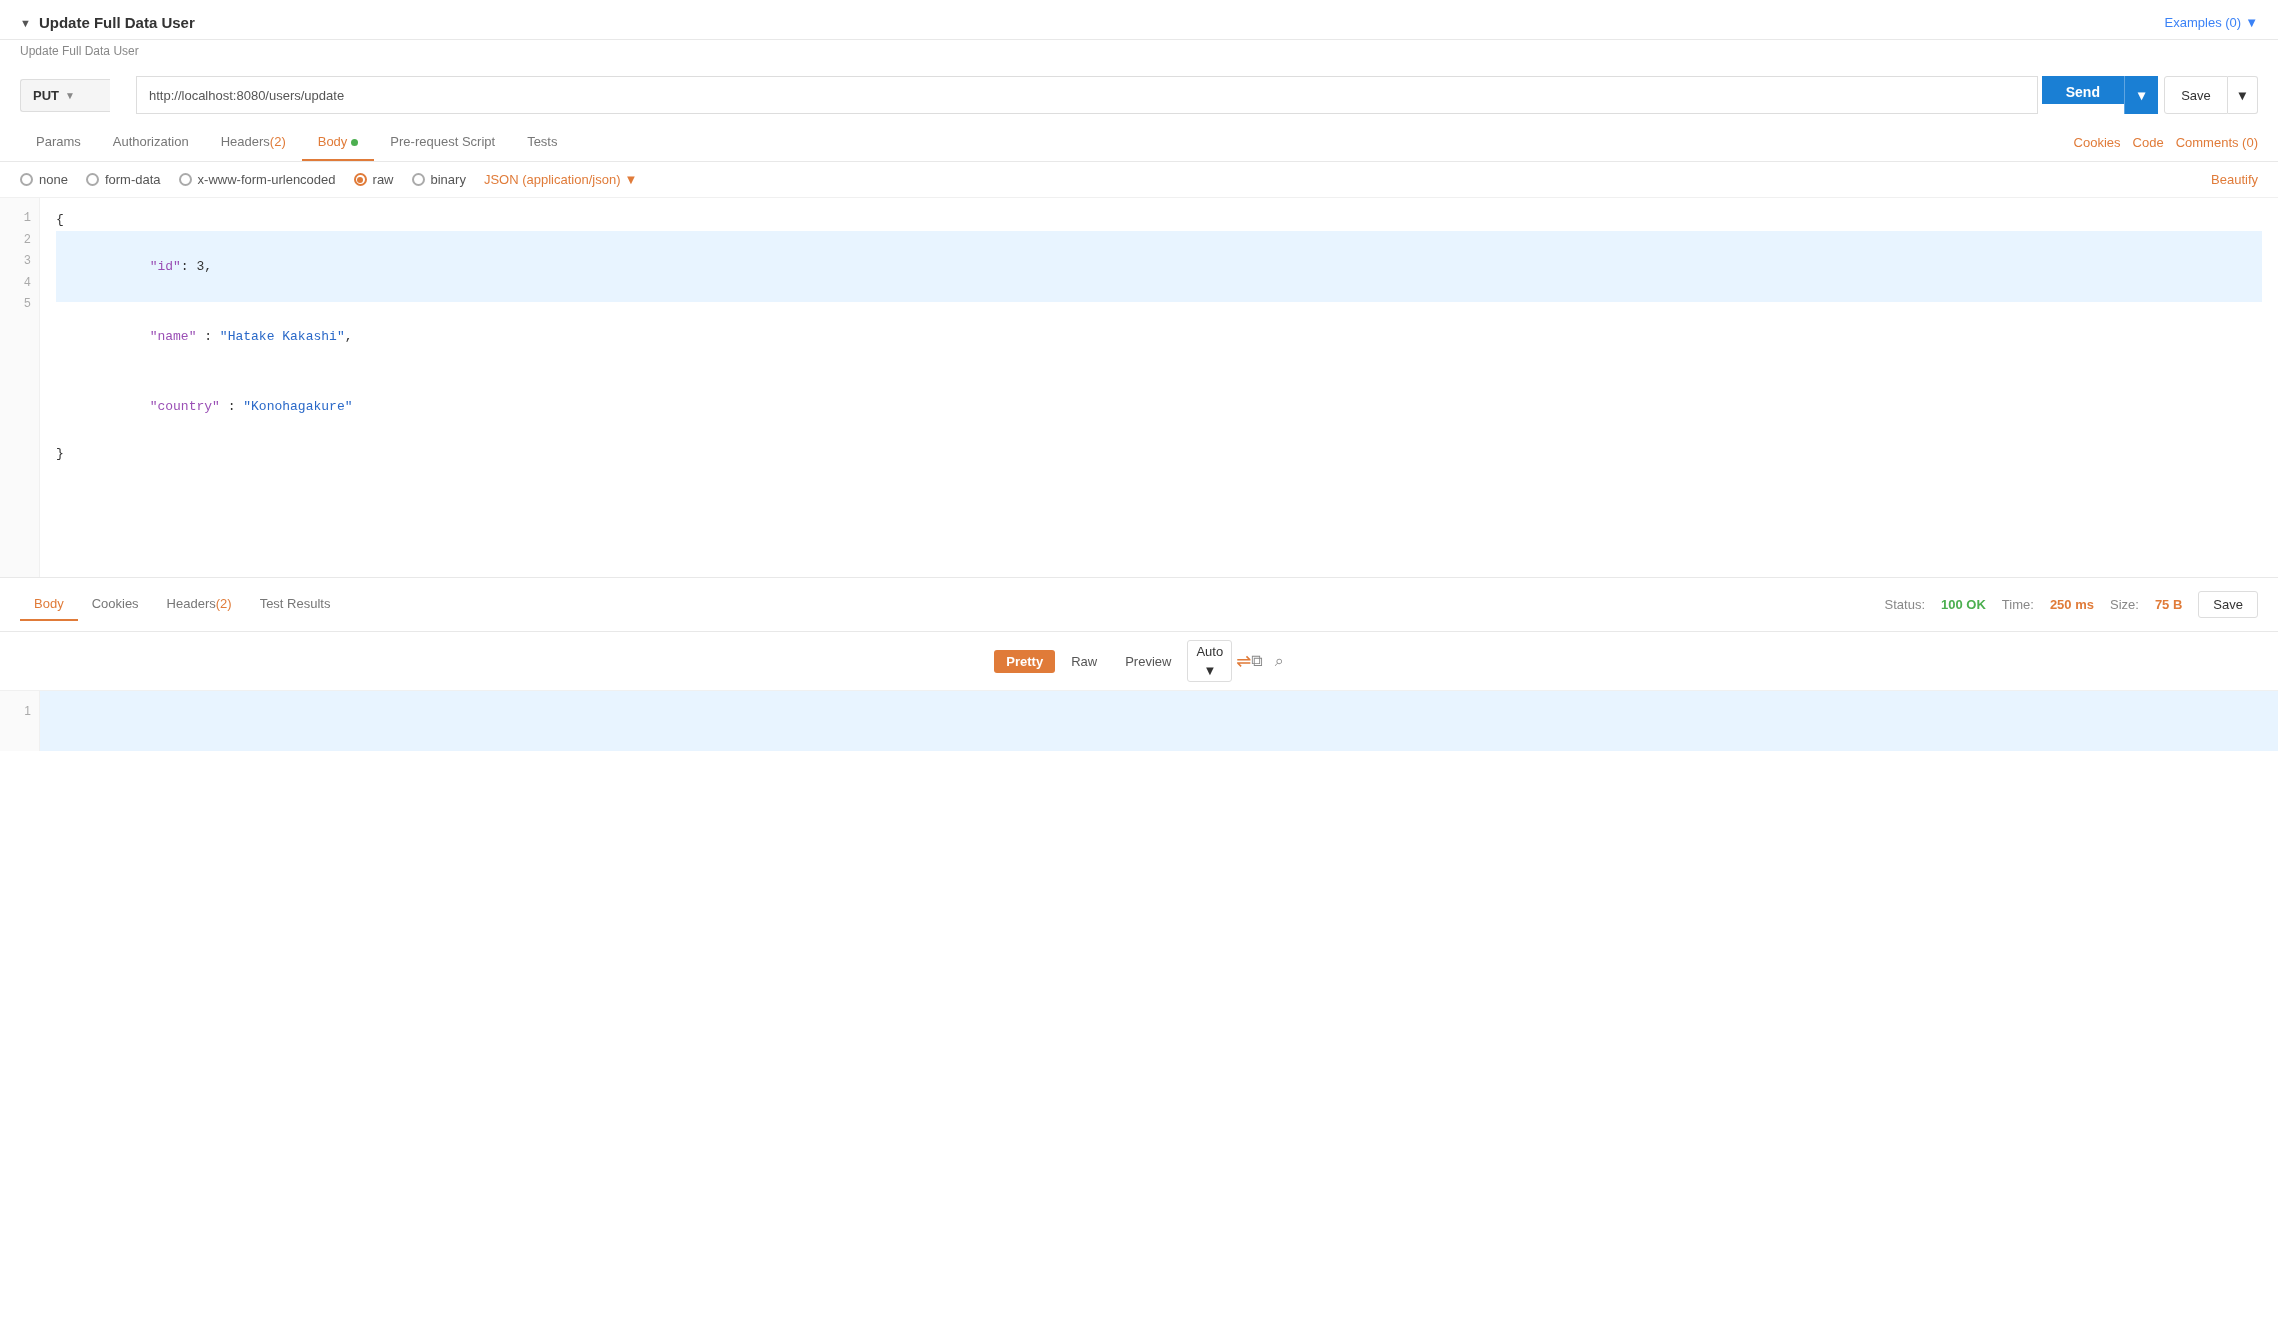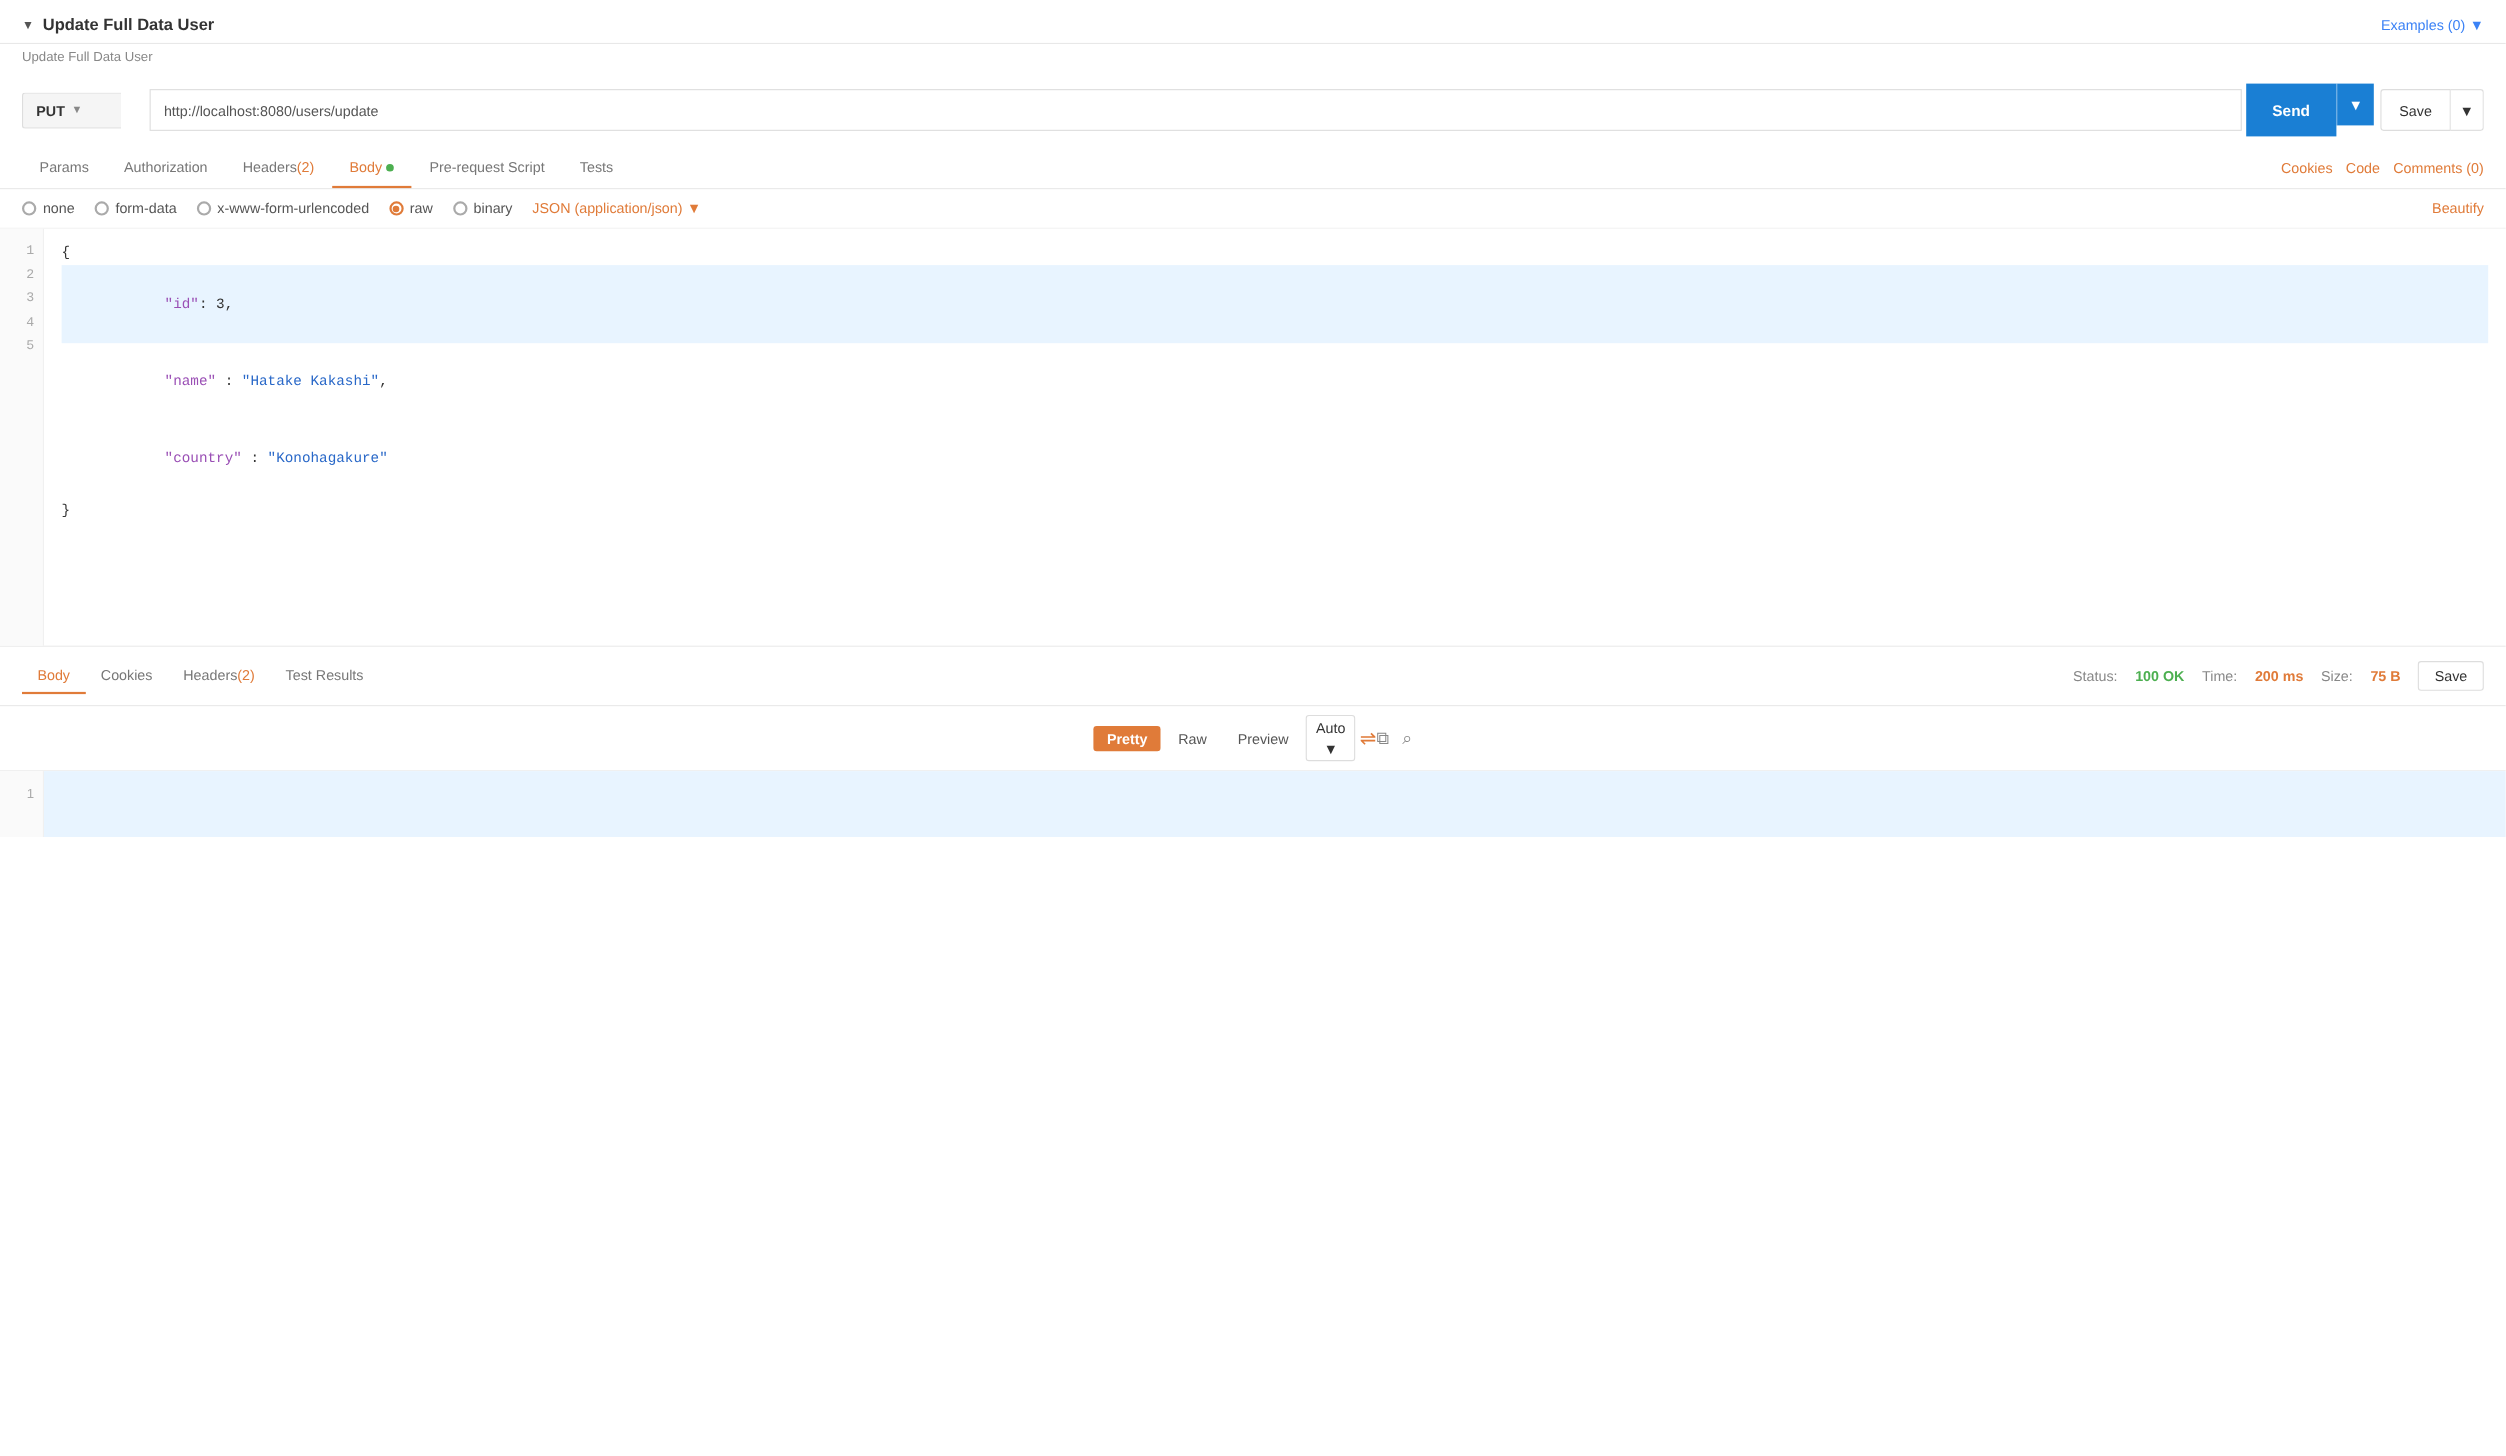--- a/index.html
+++ b/index.html
@@ -86,21 +86,21 @@
       align-items: stretch;
     }
     .send-btn {
       background: #1a7fd4;
       color: #fff;
       border: none;
       padding: 8px 24px;
       font-size: 14px;
       font-weight: 600;
       cursor: pointer;
-      height: 48px;
+      height: 28px;
     }
     .send-arrow {
       background: #1a7fd4;
       color: #fff;
       border: none;
       border-left: 1px solid rgba(255,255,255,0.3);
       padding: 8px 10px;
       cursor: pointer;
       height: 38px;
     }
@@ -526,21 +526,21 @@
     <div class="resp-tab">Cookies</div>
     <div class="resp-tab">
       <span>Headers</span><span class="badge">(2)</span>
     </div>
     <div class="resp-tab">Test Results</div>
   </div>
   <div class="response-status">
     <span>Status:</span>
     <span class="status-ok">100 OK</span>
     <span>Time:</span>
-    <span class="time-val">200 ms</span>
+    <span class="time-val">250 ms</span>
     <span>Size:</span>
     <span class="size-val">75 B</span>
     <button class="resp-save-btn">Save</button>
   </div>
 </div>
 
 <div class="resp-format-row">
   <div class="resp-format-left">
     <button class="fmt-btn active">Pretty</button>
     <button class="fmt-btn">Raw</button>

